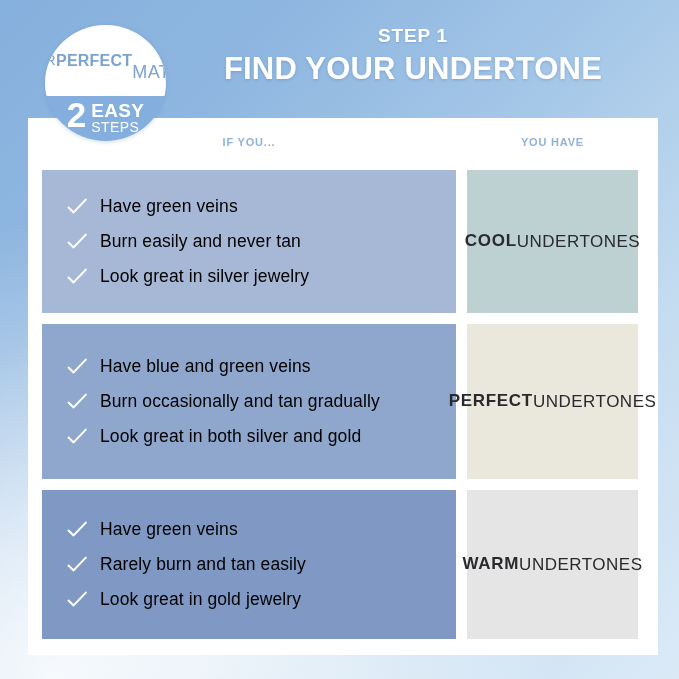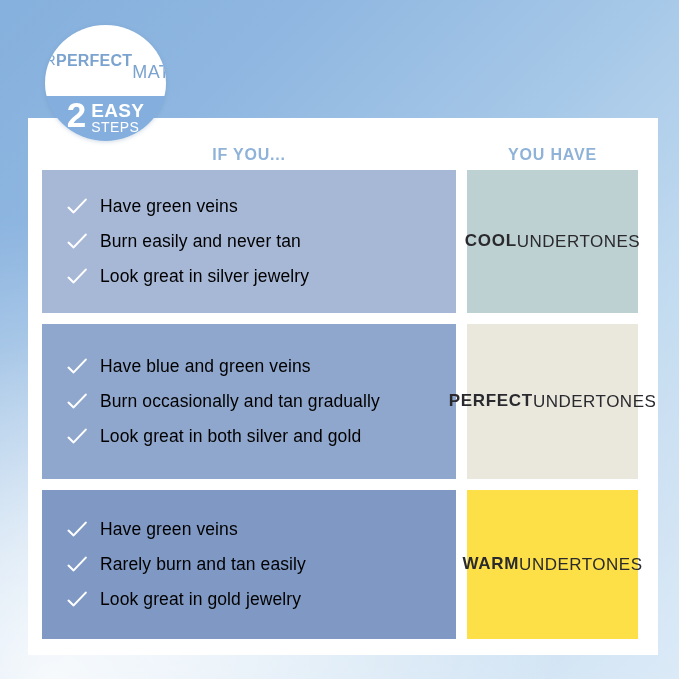--- a/index.html
+++ b/index.html
@@ -134,22 +134,22 @@
   
   .col-headers {
     position: absolute;
     left: 0;
     top: 16px;
     width: 100%;
     height: 26px;
   }
   .col-head {
     position: absolute;
-    top: 12px;
-    font-size: 16px;
+    top: 2px;
+    font-size: 11px;
     font-weight: bold;
     letter-spacing: 0.8px;
     color: #8fb2d8;
     text-align: center;
   }
   .col-head-if  { left: 14px;  width: 414px; }
   .col-head-you { left: 439px; width: 171px; }
 
   
   .rows {
@@ -209,21 +209,21 @@
     display: flex;
     flex-direction: row;
     align-items: center;
     justify-content: center;
     text-align: center;
     color: #2a2a2e;
     line-height: 1.2;
   }
   .swatch-cool    { background: #bdd0d2; }
   .swatch-neutral { background: #eae7dd; }
-  .swatch-warm    { background: #fde047; }
+  .swatch-warm    { background: #e5e5e5; }
 
   .swatch-name {
     font-size: 17px;
     font-weight: bold;
     letter-spacing: 0.7px;
   }
   .swatch-sub {
     font-size: 17px;
     letter-spacing: 0.5px;
     margin-top: 1px;
@@ -338,20 +338,24 @@
         </div>
         <div class="swatch swatch-warm">
           <div class="swatch-name">WARM</div>
           <div class="swatch-sub">UNDERTONES</div>
         </div>
       </div>
 
     </div>
   </div>
 
+  <div class="header">
+    <div class="step-label">STEP 1</div>
+    <div class="main-title">FIND YOUR UNDERTONE</div>
+  </div>
 
   <div class="badge">
     <div class="badge-top">
       <div class="b-your">YOUR</div>
       <div class="b-perfect">PERFECT</div>
       <div class="b-match">MATCH</div>
     </div>
     <div class="badge-bottom">
       <div class="badge-num">2</div>
       <div class="badge-steps-wrap">

